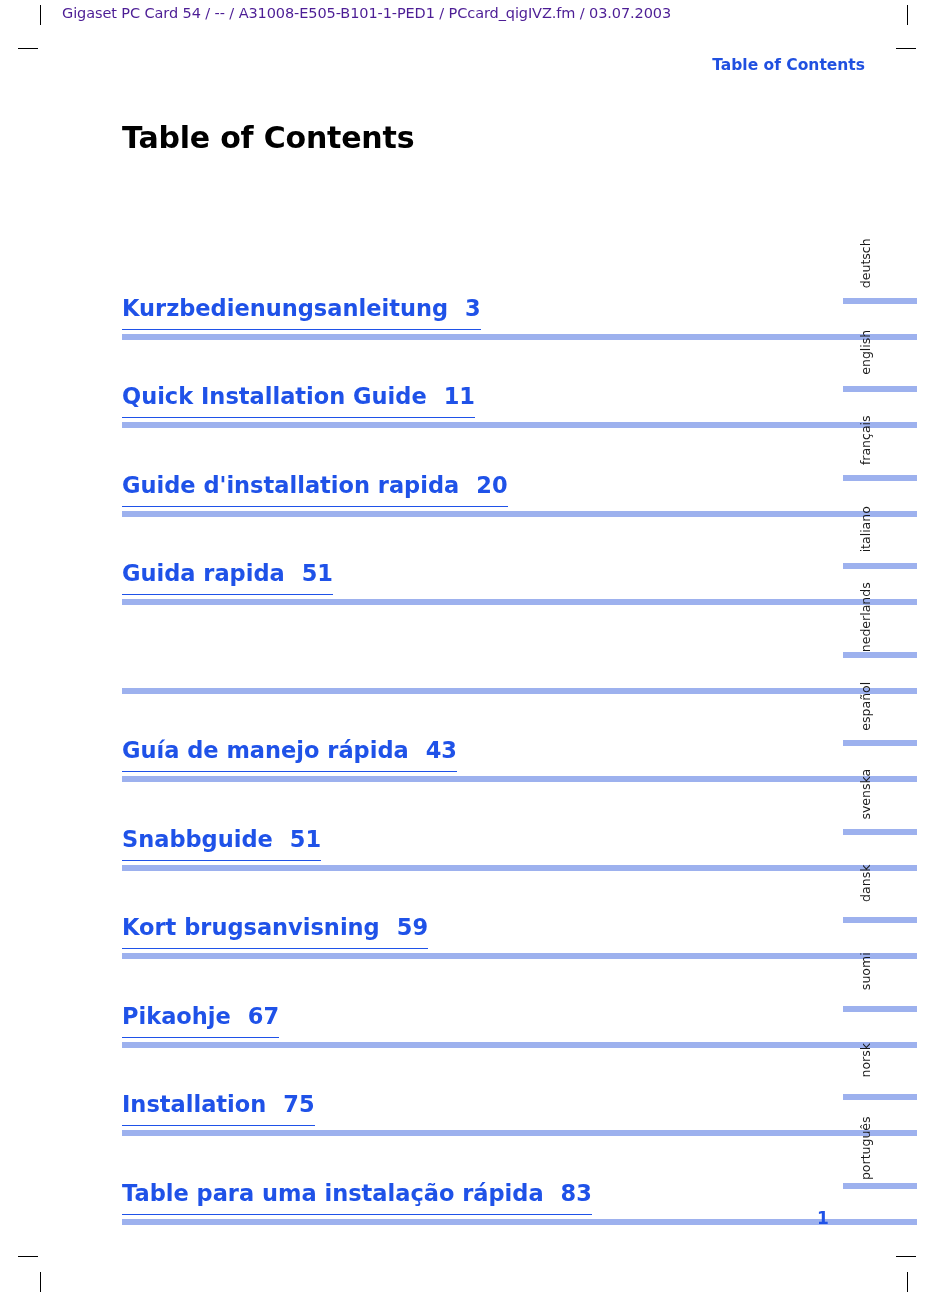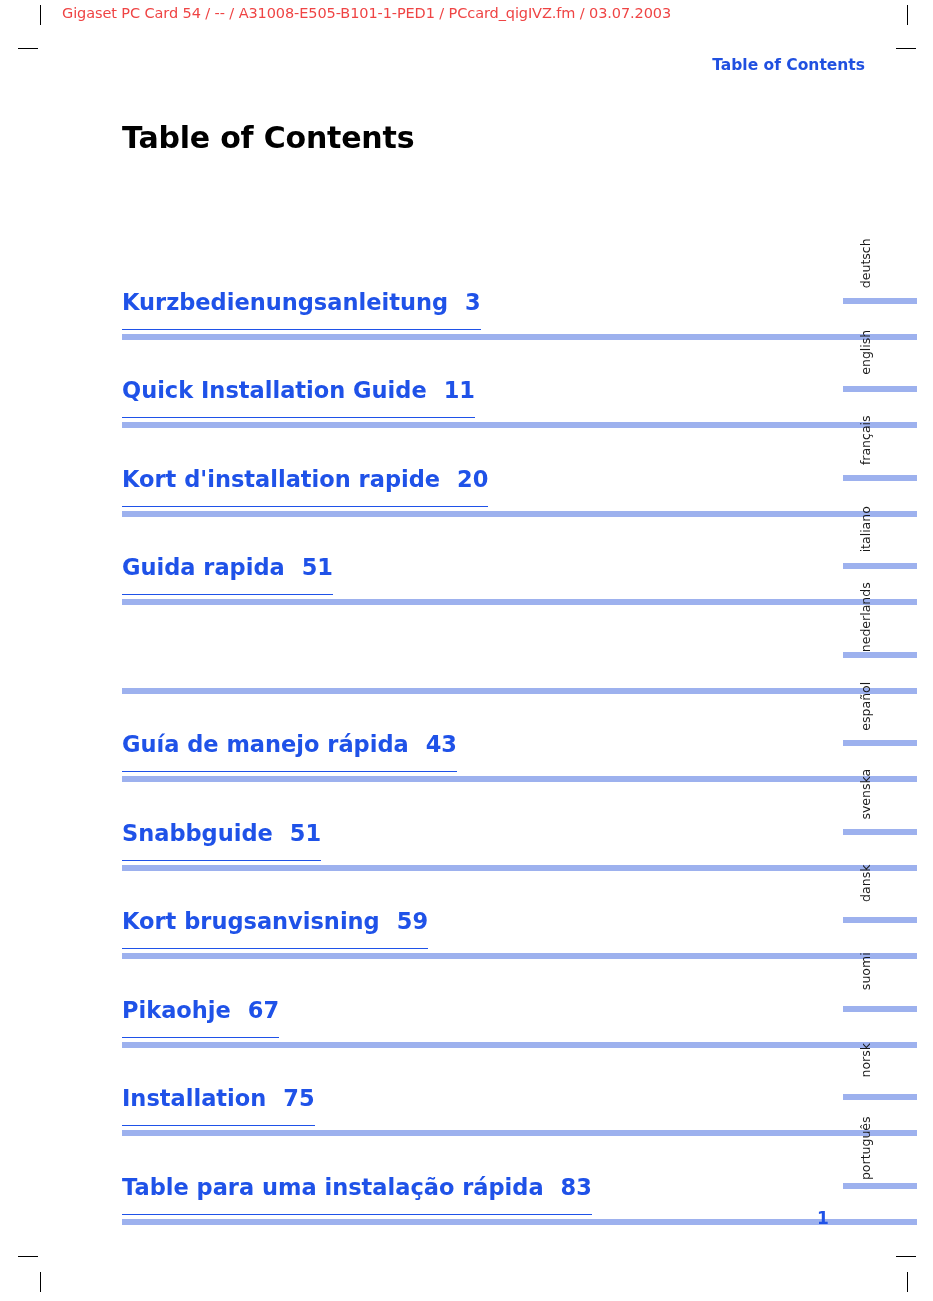--- a/index.html
+++ b/index.html
@@ -32,21 +32,21 @@
   #crop-br-h { left: 896px; top: 1256px; }
   #crop-bl-v { left: 40px;  top: 1272px; }
   #crop-br-v { left: 907px; top: 1272px; }
 
   
   #doc-header {
     position: absolute;
     left: 62px;
     top: 5px;
     font-size: 14.5px;
-    color: #ef4444;
+    color: #4c1d95;
     white-space: nowrap;
     letter-spacing: -0.1px;
   }
 
   
   #section-header {
     position: absolute;
     right: 68px;
     top: 56px;
     font-size: 15.5px;
@@ -79,21 +79,21 @@
   }
   .toc-text {
     position: absolute;
     left: 0;
     bottom: 14px;
     font-size: 22.5px;
     font-weight: bold;
     color: #1f52e8;
     white-space: nowrap;
     border-bottom: 1.5px solid #1f52e8;
-    padding-bottom: 14px;
+    padding-bottom: 8px;
     line-height: 1.05;
   }
   .toc-page {
     margin-left: 17px;
   }
   .toc-rule {
     position: absolute;
     left: 0;
     bottom: 4px;
     width: 795px;
@@ -167,21 +167,21 @@
 <div id="toc-list">
     <div class="toc-entry">
       <div class="toc-text"><span>Kurzbedienungsanleitung</span><span class="toc-page">3</span></div>
       <div class="toc-rule"></div>
     </div>
     <div class="toc-entry">
       <div class="toc-text"><span>Quick Installation Guide</span><span class="toc-page">11</span></div>
       <div class="toc-rule"></div>
     </div>
     <div class="toc-entry">
-      <div class="toc-text"><span>Kort d'installation rapide</span><span class="toc-page">20</span></div>
+      <div class="toc-text"><span>Guide d'installation rapida</span><span class="toc-page">20</span></div>
       <div class="toc-rule"></div>
     </div>
     <div class="toc-entry">
       <div class="toc-text"><span>Guida rapida</span><span class="toc-page">51</span></div>
       <div class="toc-rule"></div>
     </div>
     <div class="toc-entry">
       <div class="toc-rule"></div>
     </div>
     <div class="toc-entry">

